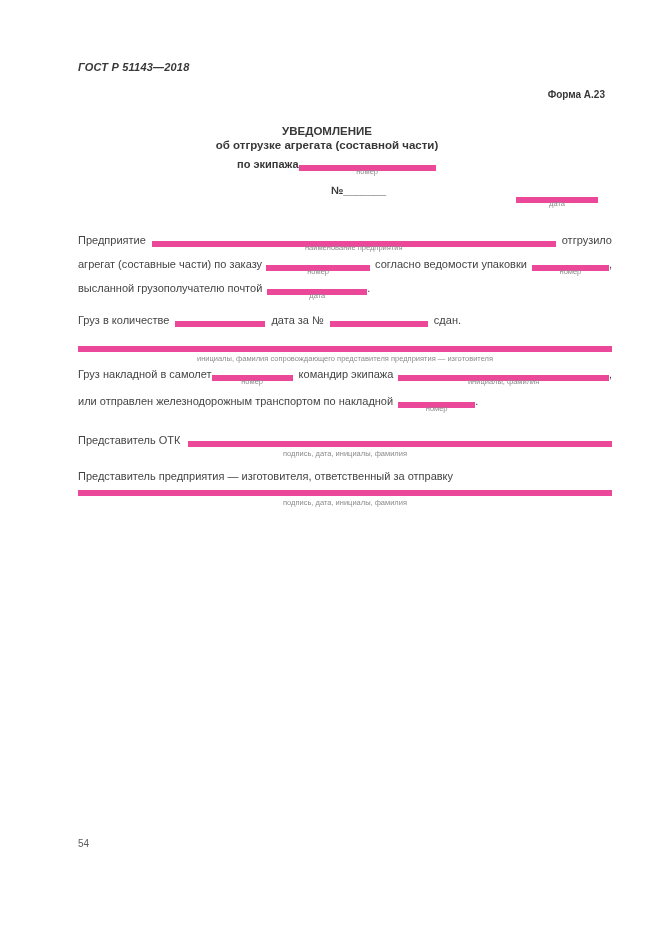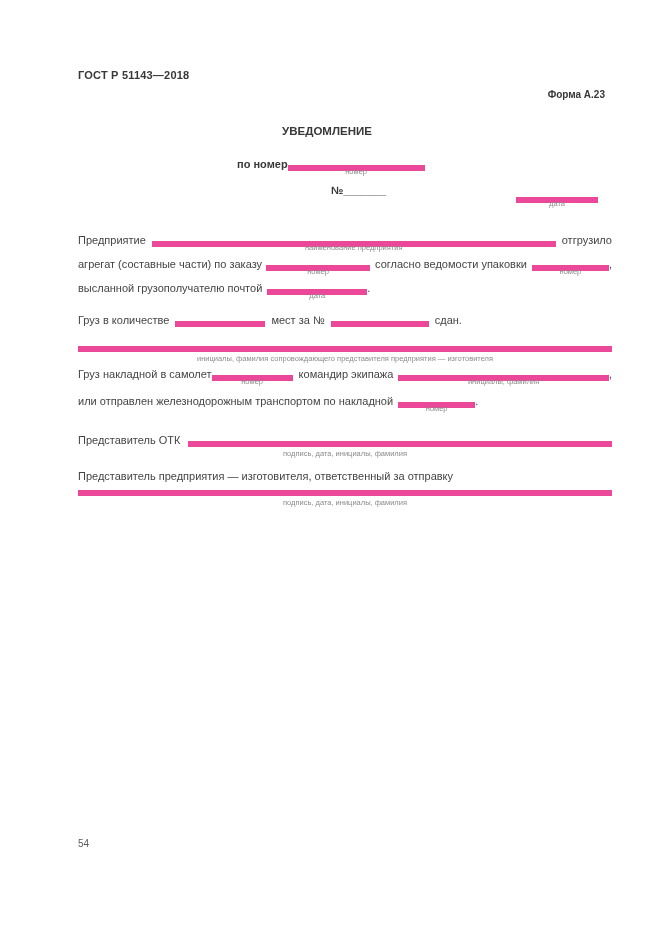--- a/index.html
+++ b/index.html
@@ -5,23 +5,23 @@
   html,body{margin:0;padding:0;background:#fff;}
   .page{
     position:relative;
     width:661px;height:935px;
     background:#ffffff;
     font-family:"Liberation Sans", sans-serif;
     color:#444;
     overflow:hidden;
   }
   .gost-header{
-    position:absolute;left:78px;top:69px;
+    position:absolute;left:78px;top:61px;
     font-size:11px;font-weight:bold;color:#383838;
-    letter-spacing:.2px;white-space:nowrap;
+    letter-spacing:.2px;white-space:nowrap;font-style:italic;
   }
   .form-label{
     position:absolute;left:78px;top:89px;width:527px;
     font-size:10px;font-weight:bold;color:#383838;
     text-align:right;white-space:nowrap;
   }
   .title-block{
     position:absolute;left:78px;top:124px;width:498px;
     text-align:center;font-size:11.5px;font-weight:bold;color:#383838;
     line-height:14px;
@@ -70,24 +70,25 @@
 <body>
 
 <div class="page">
 
   <div class="gost-header">ГОСТ Р 51143—2018</div>
 
   <div class="form-label">Форма А.23</div>
 
   <div class="title-block">
     <div>УВЕДОМЛЕНИЕ</div>
+    <div>об отгрузке агрегата (составной части)</div>
   </div>
 
   <div class="zakaz-row">
-    <span class="txt">по номер</span>
+    <span class="txt">по экипажа</span>
     <span class="fld" style="width:137px">
       <span class="cap">номер</span>
     </span>
   </div>
 
   <div class="num-row">
     <div class="num-group">
       <span class="txt">№_______</span>
     </div>
     <div class="date-group">
@@ -121,21 +122,21 @@
     <span class="txt">высланной грузополучателю почтой</span>
     <span class="fld ml5" style="width:100px">
       <span class="cap">дата</span>
     </span>
     <span class="txt">.</span>
   </div>
 
   <div class="row" style="top:314px">
     <span class="txt">Груз в количестве</span>
     <span class="fld ml6" style="width:90px"></span>
-    <span class="txt ml6">мест за №</span>
+    <span class="txt ml6">дата за №</span>
     <span class="fld ml6" style="width:98px"></span>
     <span class="txt ml6">сдан.</span>
   </div>
 
   <div class="row" style="top:339px">
     <span class="fld grow"></span>
     <span class="row-cap">инициалы, фамилия сопровождающего представителя предприятия — изготовителя</span>
   </div>
 
   <div class="row" style="top:368px">

